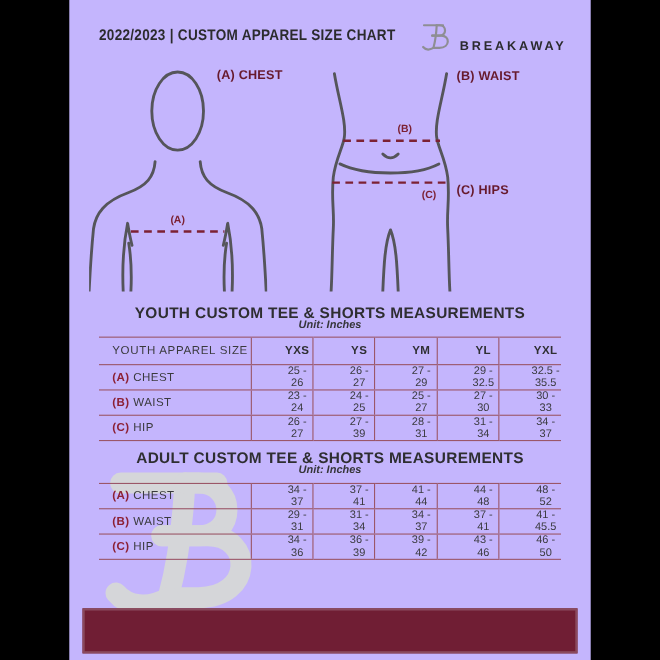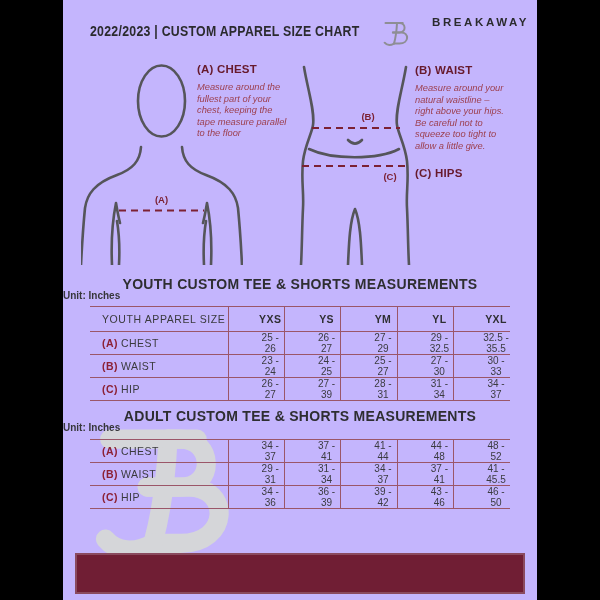--- a/index.html
+++ b/index.html
@@ -4,41 +4,41 @@
 <style>
   * { margin:0; padding:0; box-sizing:border-box; }
   body { background:#222; font-family:"Liberation Sans", sans-serif; }
   .stage { position:relative; width:600px; height:600px; background:#000; overflow:hidden; }
   .paper { position:absolute; left:63px; top:0; width:474px; height:600px; background:#c4b5fd; }
 
   
   .hdr-title { position:absolute; left:27px; top:23px; z-index:2;
     font-size:14px; font-weight:bold; color:#2b2b2e; white-space:nowrap;
     transform:scaleX(0.88); transform-origin:left center; letter-spacing:0.3px; }
-  .logo { position:absolute; left:320px; top:16px; z-index:2; display:flex; align-items:flex-start; gap:21px; }
+  .logo { position:absolute; left:320px; top:16px; z-index:2; display:flex; align-items:flex-end; gap:7px; }
   .logo svg { display:block; }
   .brand-text { font-size:11.5px; font-weight:bold; letter-spacing:2.6px; color:#2b2b2e; }
 
   
   .fig { position:absolute; z-index:1; }
   .fig-upper { left:18px; top:63px; }
   .fig-lower { left:224px; top:63px; }
   .guide-block { position:absolute; z-index:2; }
   .g-chest { left:134px; top:63px; width:96px; }
   .g-waist { left:352px; top:64px; width:102px; }
   .g-hips  { left:352px; top:167px; width:108px; }
   .g-head { font-size:11.5px; font-weight:bold; color:#671a2d; letter-spacing:0.2px; }
   .g-desc { margin-top:7px; font-size:9.3px; line-height:11.6px; font-style:italic;
     color:#9d4050; white-space:pre-line; }
 
   
   .tbl-title { position:absolute; left:0; width:474px; text-align:center; z-index:2;
     font-size:14px; font-weight:bold; color:#2e2e31; letter-spacing:0.3px; }
-  .tbl-unit { position:absolute; left:0; width:474px; text-align:left; z-index:2;
-    font-size:10px; font-weight:bold; color:#36363a; }
+  .tbl-unit { position:absolute; left:0; width:474px; text-align:center; z-index:2;
+    font-size:10px; font-weight:bold; font-style:italic; color:#36363a; }
   .t-youth-title { top:276px; } .t-youth-unit { top:290px; }
   .t-adult-title { top:408px; } .t-adult-unit { top:422px; }
 
   
   table.size-table { position:absolute; left:27px; width:420px; z-index:2;
     border-collapse:collapse; table-layout:fixed; background:transparent; }
   .tbl-youth { top:306px; } .tbl-adult { top:439px; }
   .size-table th, .size-table td { border-top:1px solid #9b5668; border-bottom:1px solid #9b5668;
     vertical-align:middle;padding-left:28px; }
   .size-table th + th, .size-table td + td { border-left:1px solid #9b5668; }
@@ -101,34 +101,23 @@
       <path class="fig-stroke" d="M 22,86 C 45,97 91,97 112,86" stroke-width="2.2"></path>
       <path class="fig-stroke" d="M 61,202 C 62,178 63,158 68,146 C 73,158 74,178 75,202" stroke-width="2.2"></path>
       <line class="dash-line" x1="25" y1="65" x2="113" y2="65"></line>
       <line class="dash-line" x1="15" y1="103" x2="120" y2="103"></line>
       <text class="marker-txt" x="81" y="57" text-anchor="middle">(B)</text>
       <text class="marker-txt" x="103" y="117" text-anchor="middle">(C)</text>
     </svg>
 
     <div class="guide-block g-chest">
       <div class="g-head">(A) CHEST</div>
-      <div class="g-desc">Measure around the
-fullest part of your
-chest, keeping the
-tape measure parallel
-to the floor</div>
     </div>
     <div class="guide-block g-waist">
       <div class="g-head">(B) WAIST</div>
-      <div class="g-desc">Measure around your
-natural waistline –
-right above your hips.
-Be careful not to
-squeeze too tight to
-allow a little give.</div>
     </div>
     <div class="guide-block g-hips">
       <div class="g-head">(C) HIPS</div>
     </div>
 
     <svg class="watermark" width="160" height="150" viewBox="0 0 34 36">
       <path class="wm-stroke" d="M 3,7 H 24"></path>
       <path class="wm-stroke" d="M 17,7 C 16.5,17 15,26 13.5,31.5"></path>
       <path class="wm-stroke" d="M 17,7 H 20 C 28,7 28.5,18.5 20,18.5 H 12"></path>
       <path class="wm-stroke" d="M 12,18.5 H 22 C 32,18.5 32,32 20,32 H 13.5"></path>

